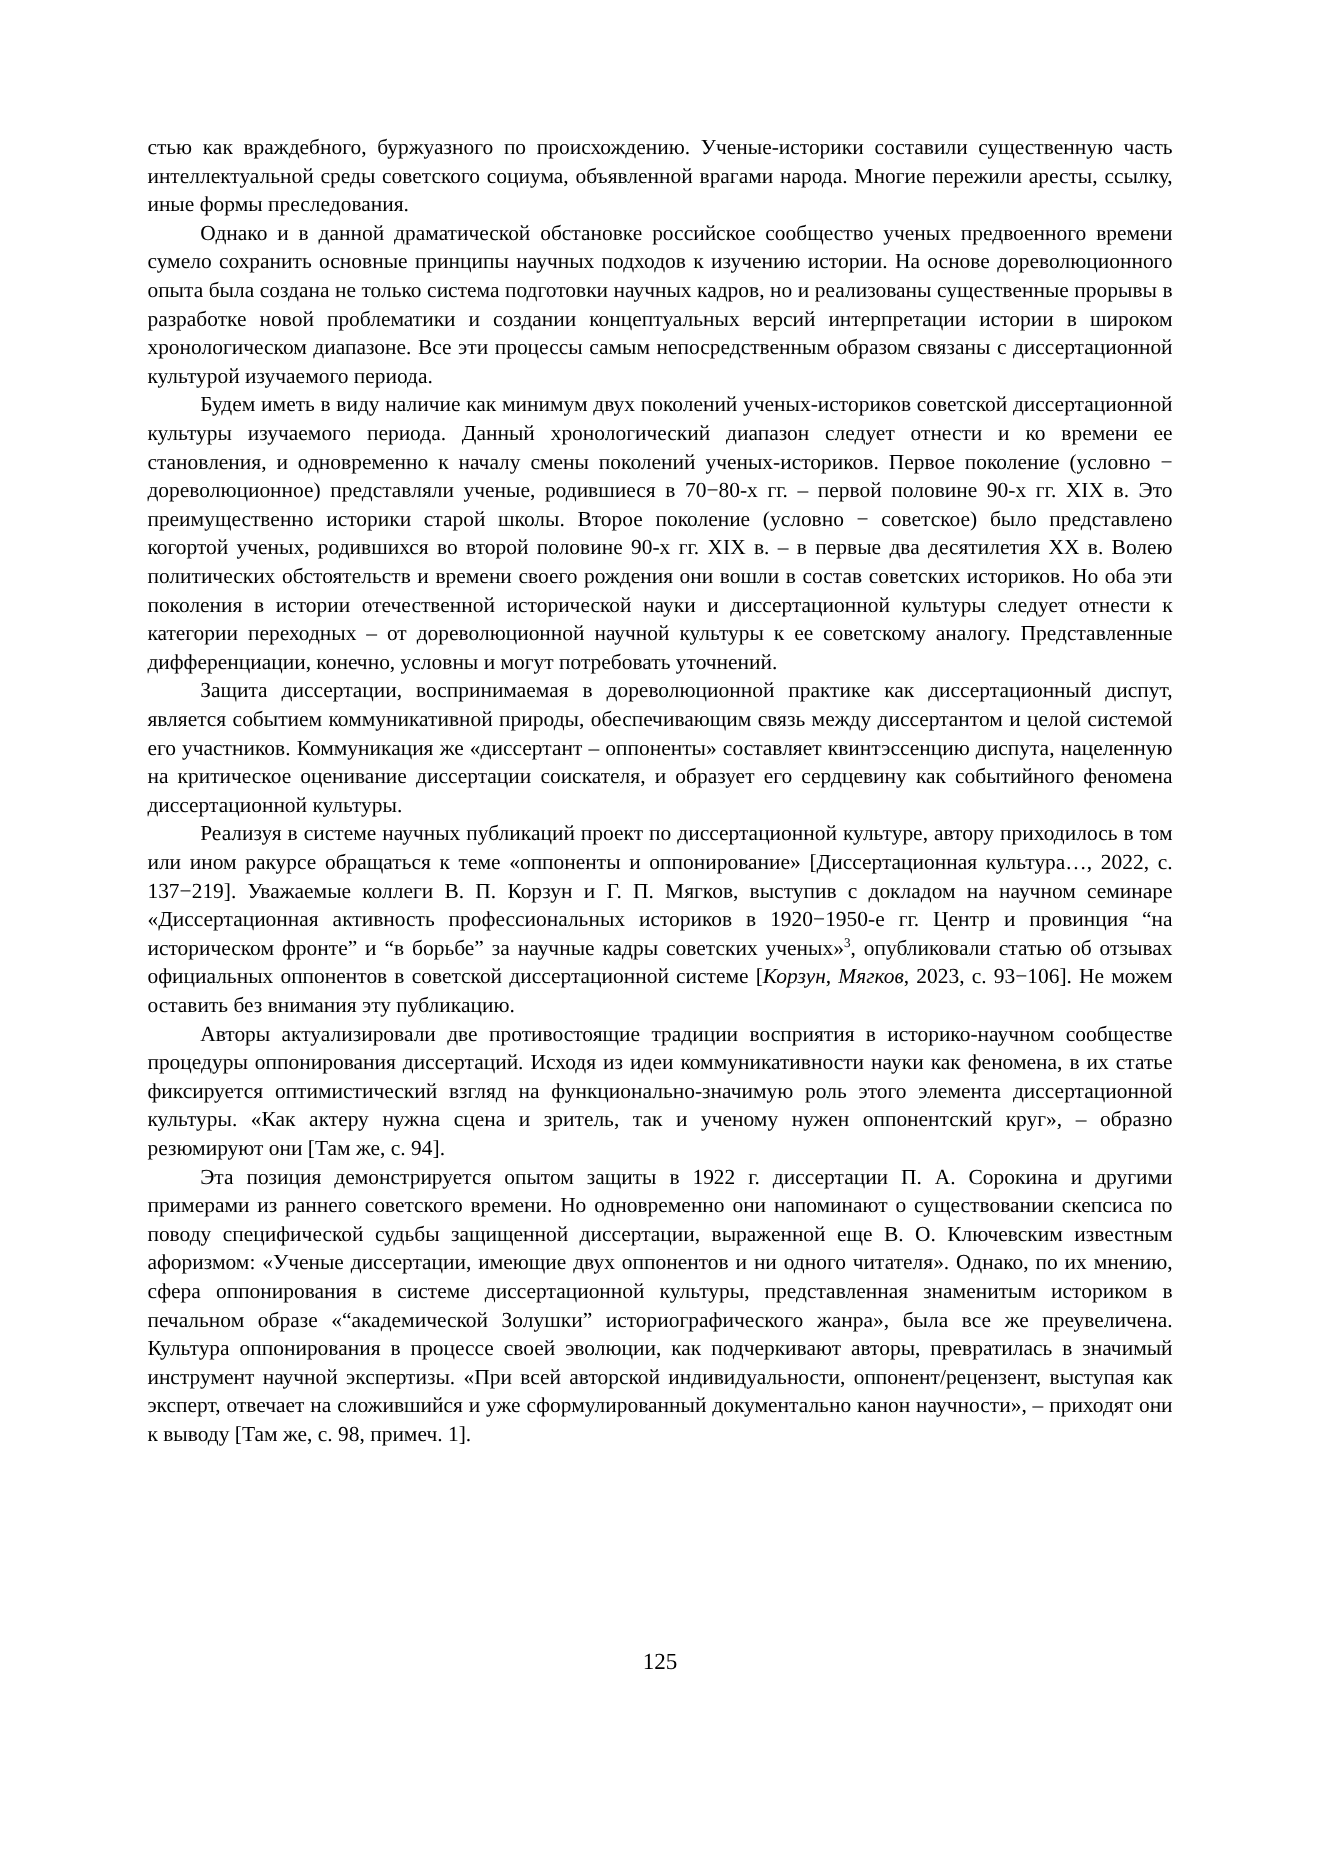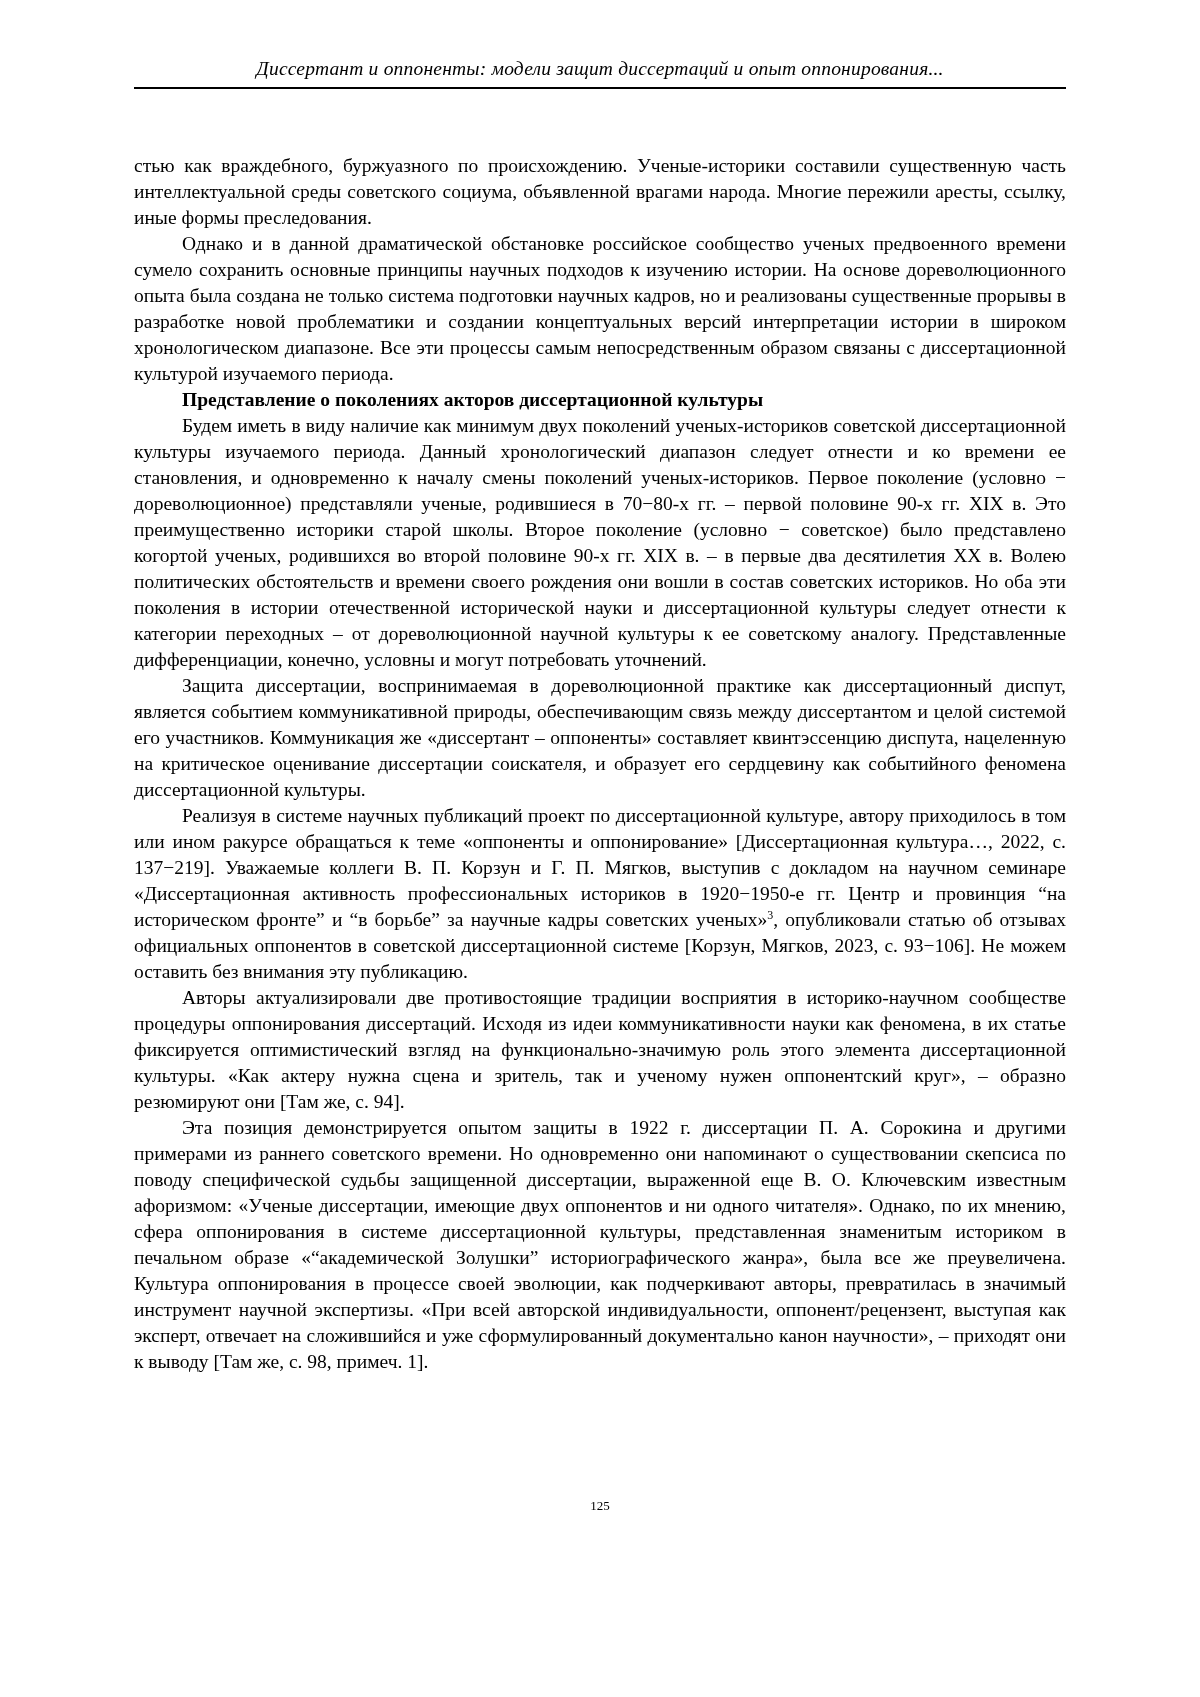--- a/index.html
+++ b/index.html
@@ -39,49 +39,46 @@
     margin: 0;
     text-indent: 48px;
   }
   .para.no-indent {
     text-indent: 0;
   }
   .para.heading {
     font-weight: bold;
   }
   .italic {
+    font-style: italic;
   }
   sup {
     font-size: 12px;
     line-height: 0;
   }
   .page-footer {
     position: absolute;
     left: 0;
     right: 0;
     top: 1498px;
     text-align: center;
   }
   .page-number {
-    font-size: 13px;
+    font-size: 21px;
   }
 </style>
 </head>
 <body>
 
 <div class="page">
 
-  <header class="running-header">
-    <div class="running-header-title">Диссертант и оппоненты: модели защит диссертаций и опыт оппонирования...</div>
-  </header>
 
   <main class="article-body" id="article-body">
       <p class="para no-indent"><span>стью как враждебного, буржуазного по происхождению. Ученые-историки составили существенную часть интеллектуальной среды советского социума, объявленной врагами народа. Многие пережили аресты, ссылку, иные формы преследования.</span></p>
       <p class="para"><span>Однако и в данной драматической обстановке российское сообщество ученых предвоенного времени сумело сохранить основные принципы научных подходов к изучению истории. На основе дореволюционного опыта была создана не только система подготовки научных кадров, но и реализованы существенные прорывы в разработке новой проблематики и создании концептуальных версий интерпретации истории в широком хронологическом диапазоне. Все эти процессы самым непосредственным образом связаны с диссертационной культурой изучаемого периода.</span></p>
-      <p class="para heading">Представление о поколениях акторов диссертационной культуры</p>
       <p class="para"><span>Будем иметь в виду наличие как минимум двух поколений ученых-историков советской диссертационной культуры изучаемого периода. Данный хронологический диапазон следует отнести и ко времени ее становления, и одновременно к началу смены поколений ученых-историков. Первое поколение (условно − дореволюционное) представляли ученые, родившиеся в 70−80-х гг. – первой половине 90-х гг. XIX в. Это преимущественно историки старой школы. Второе поколение (условно − советское) было представлено когортой ученых, родившихся во второй половине 90-х гг. XIX в. – в первые два десятилетия XX в. Волею политических обстоятельств и времени своего рождения они вошли в состав советских историков. Но оба эти поколения в истории отечественной исторической науки и диссертационной культуры следует отнести к категории переходных – от дореволюционной научной культуры к ее советскому аналогу. Представленные дифференциации, конечно, условны и могут потребовать уточнений.</span></p>
       <p class="para"><span>Защита диссертации, воспринимаемая в дореволюционной практике как диссертационный диспут, является событием коммуникативной природы, обеспечивающим связь между диссертантом и целой системой его участников. Коммуникация же «диссертант – оппоненты» составляет квинтэссенцию диспута, нацеленную на критическое оценивание диссертации соискателя, и образует его сердцевину как событийного феномена диссертационной культуры.</span></p>
       <p class="para"><span>Реализуя в системе научных публикаций проект по диссертационной культуре, автору приходилось в том или ином ракурсе обращаться к теме «оппоненты и оппонирование» [Диссертационная культура…, 2022, с. 137−219]. Уважаемые коллеги В. П. Корзун и Г. П. Мягков, выступив с докладом на научном семинаре «Диссертационная активность профессиональных историков в 1920−1950-е гг. Центр и провинция “на историческом фронте” и “в борьбе” за научные кадры советских ученых»</span><sup>3</sup><span>, опубликовали статью об отзывах официальных оппонентов в советской диссертационной системе [</span><span class="italic">Корзун, Мягков</span><span>, 2023, с. 93−106]. Не можем оставить без внимания эту публикацию.</span></p>
       <p class="para"><span>Авторы актуализировали две противостоящие традиции восприятия в историко-научном сообществе процедуры оппонирования диссертаций. Исходя из идеи коммуникативности науки как феномена, в их статье фиксируется оптимистический взгляд на функционально-значимую роль этого элемента диссертационной культуры. «Как актеру нужна сцена и зритель, так и ученому нужен оппонентский круг», – образно резюмируют они [Там же, с. 94].</span></p>
       <p class="para"><span>Эта позиция демонстрируется опытом защиты в 1922 г. диссертации П. А. Сорокина и другими примерами из раннего советского времени. Но одновременно они напоминают о существовании скепсиса по поводу специфической судьбы защищенной диссертации, выраженной еще В. О. Ключевским известным афоризмом: «Ученые диссертации, имеющие двух оппонентов и ни одного читателя». Однако, по их мнению, сфера оппонирования в системе диссертационной культуры, представленная знаменитым историком в печальном образе «“академической Золушки” историографического жанра», была все же преувеличена. Культура оппонирования в процессе своей эволюции, как подчеркивают авторы, превратилась в значимый инструмент научной экспертизы. «При всей авторской индивидуальности, оппонент/рецензент, выступая как эксперт, отвечает на сложившийся и уже сформулированный документально канон научности», – приходят они к выводу [Там же, с. 98, примеч. 1].</span></p>
     </main>
 
   <footer class="page-footer">
     <div class="page-number">125</div>
   </footer>

